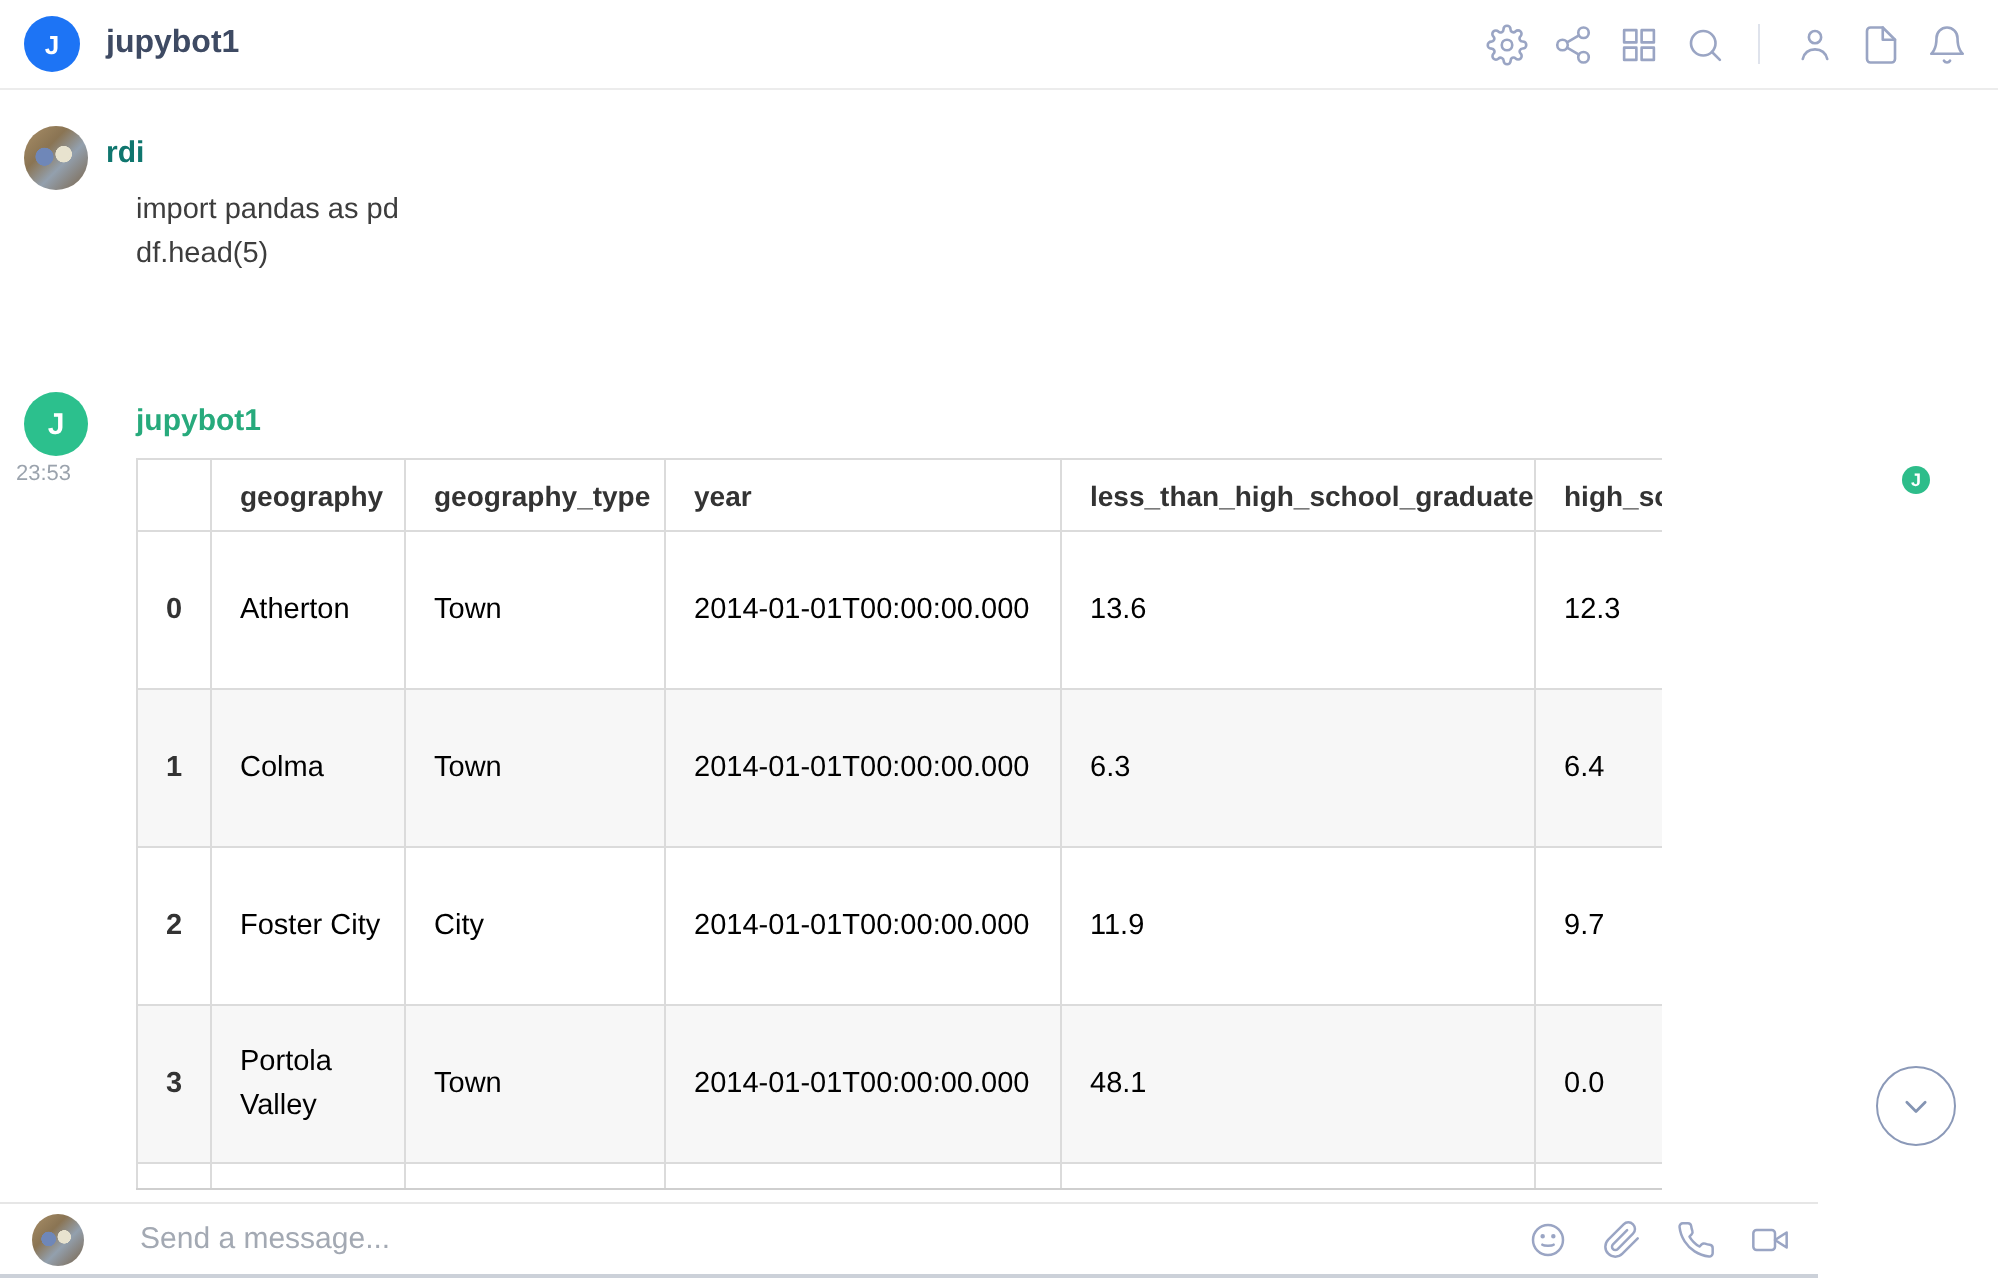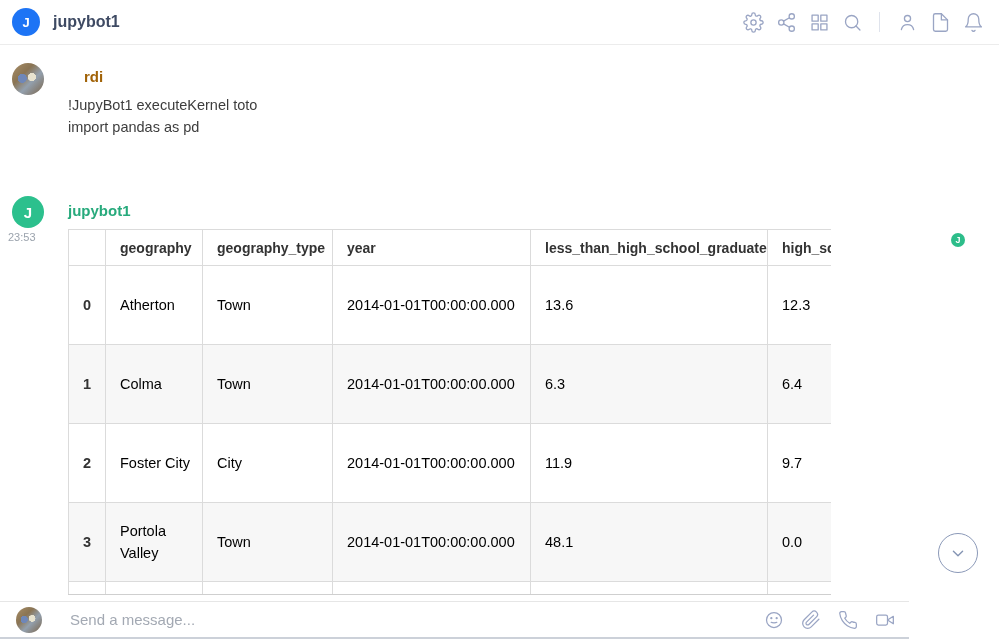--- a/index.html
+++ b/index.html
@@ -27,21 +27,21 @@
   .v-divider { width: 1px; height: 20px; background: #dfe3ec; margin: 0 6px; }
   
   .avatar-photo {
     position: absolute; border-radius: 50%;
     background:
       radial-gradient(circle at 32% 48%, #6f87b8 0 16%, rgba(0,0,0,0) 17%),
       radial-gradient(circle at 62% 44%, #e8e3cf 0 15%, rgba(0,0,0,0) 16%),
       linear-gradient(135deg, #a98f68 0%, #8a7453 35%, #93a0ae 60%, #7a6347 100%);
   }
   .rdi-avatar { left: 12px; top: 63px; width: 32px; height: 32px; }
-  .rdi-name { position: absolute; left: 84px; top: 68px; font-size: 15px; font-weight: bold; color: #a16207; }
+  .rdi-name { position: absolute; left: 53px; top: 68px; font-size: 15px; font-weight: bold; color: #0f766e; }
   .rdi-lines { position: absolute; left: 68px; top: 94px; font-size: 14.5px; color: #3d3d3d; line-height: 22px; }
   .msg-line { height: 22px; white-space: pre; }
   .msg-line .link { color: #1d74f5; text-decoration: underline; cursor: pointer; }
   .bot-avatar {
     position: absolute; left: 12px; top: 196px; width: 32px; height: 32px; border-radius: 50%;
     background: #2cc08d; color: #fff; font-weight: bold; font-size: 15px;
     display: flex; align-items: center; justify-content: center;
   }
   .bot-name { position: absolute; left: 68px; top: 202px; font-size: 15px; font-weight: bold; color: #27aa7c; }
   .bot-time { position: absolute; left: 8px; top: 231px; font-size: 11px; color: #9ba3ad; }
@@ -148,22 +148,22 @@
             <path d="M18 8A6 6 0 0 0 6 8c0 7-3 9-3 9h18s-3-2-3-9"></path>
             <path d="M13.73 21a2 2 0 0 1-3.46 0"></path>
           </svg>
       </div>
     </div>
   </header>
 
   <div class="avatar-photo rdi-avatar"></div>
   <div class="rdi-name">rdi</div>
   <div class="rdi-lines">
-      <div class="msg-line"><span>!JupyBot1 executeKernel toto</span></div>
       <div class="msg-line"><span>import pandas as pd</span></div>
+      <div class="msg-line"><span>df.head(5)</span></div>
     </div>
 
   <div class="bot-avatar">
     <span>J</span>
   </div>
   <div class="bot-name">jupybot1</div>
   <div class="bot-time">23:53</div>
 
   <div class="table-clip">
     <table class="df-table">

